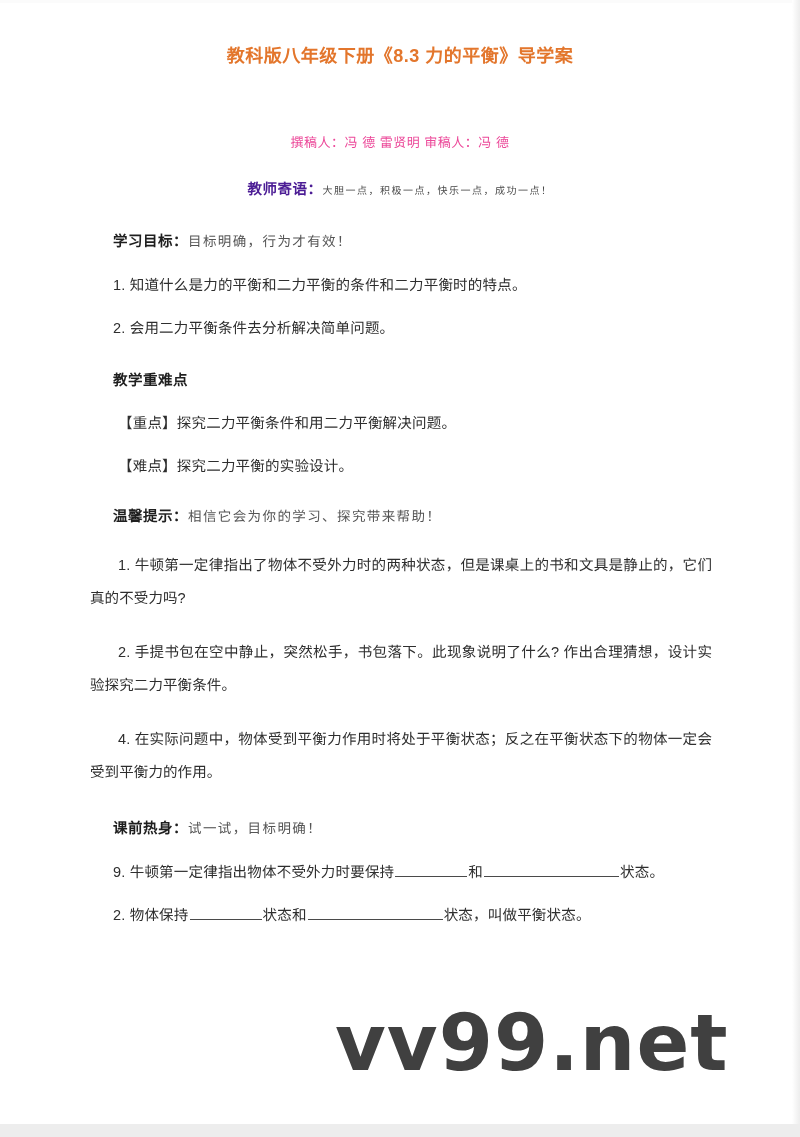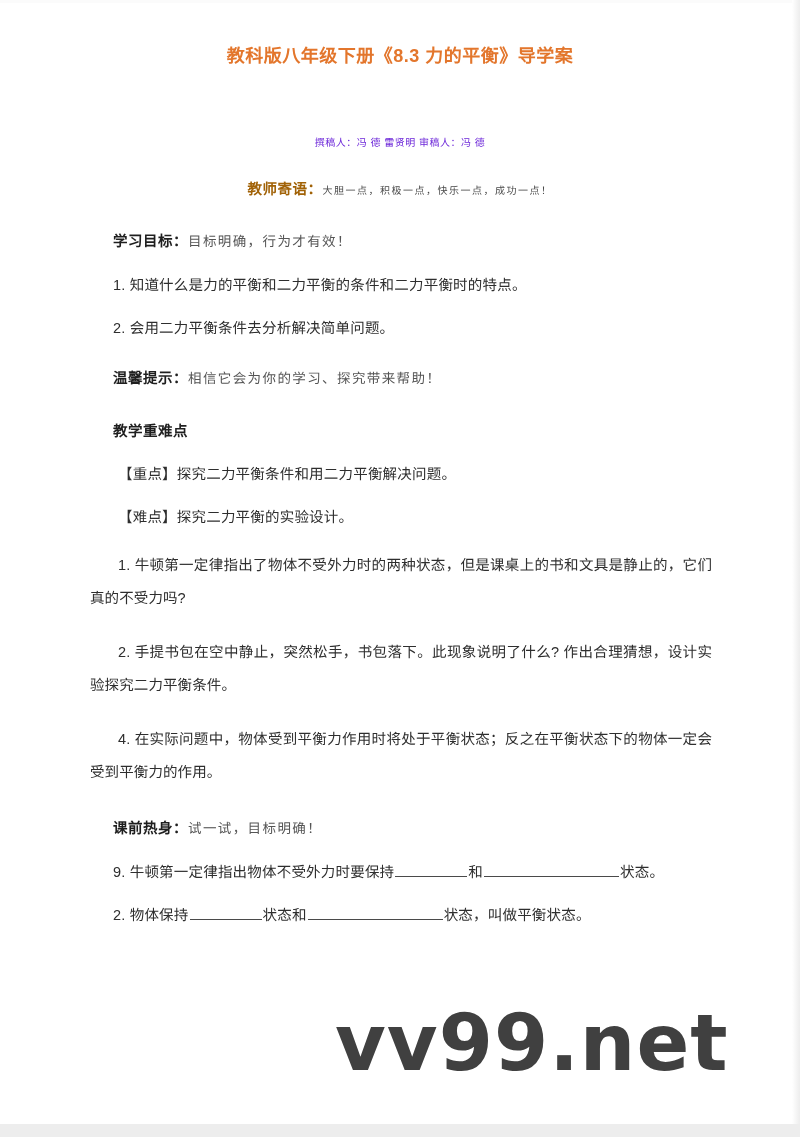--- a/index.html
+++ b/index.html
@@ -76,38 +76,38 @@
     font-weight: bold;
     letter-spacing: 0.5px;
     margin: 0;
     padding-top: 42px;
     line-height: 28px;
   }
 
   
   .byline {
     text-align: center;
-    font-size: 10px;
-    color: #6d28d9;
+    font-size: 13px;
+    color: #ec4899;
     margin-top: 62px;
     letter-spacing: 0.5px;
     line-height: 22px;
   }
 
   
   .motto {
     text-align: center;
     margin-top: 24px;
     line-height: 22px;
     white-space: nowrap;
   }
   .motto .lbl {
     font-size: 14.5px;
     font-weight: bold;
-    color: #a16207;
+    color: #4c1d95;
     letter-spacing: 0.5px;
   }
   .motto .val {
     font-family: "Liberation Serif", "DejaVu Serif", serif;
     font-size: 10px;
     color: #4a4a4a;
     letter-spacing: 1.5px;
   }
 
   
@@ -192,31 +192,31 @@
 
     <div class="block">
       <div class="head-line">
         <span class="lbl">学习目标：</span><span class="val">目标明确，行为才有效！</span>
       </div>
       <div class="para">1. 知道什么是力的平衡和二力平衡的条件和二力平衡时的特点。</div>
       <div class="para">2. 会用二力平衡条件去分析解决简单问题。</div>
     </div>
 
     <div class="block">
-      <div class="head-line">
-        <span class="lbl">温馨提示：</span><span class="val">相信它会为你的学习、探究带来帮助！</span>
-      </div>
-    </div>
-
-    <div class="block">
       <div class="section-head">教学重难点</div>
       <div class="para indent">【重点】探究二力平衡条件和用二力平衡解决问题。</div>
       <div class="para indent">【难点】探究二力平衡的实验设计。</div>
     </div>
 
+    <div class="block">
+      <div class="head-line">
+        <span class="lbl">温馨提示：</span><span class="val">相信它会为你的学习、探究带来帮助！</span>
+      </div>
+    </div>
+
     <div class="para-wide">1. 牛顿第一定律指出了物体不受外力时的两种状态，但是课桌上的书和文具是静止的，它们真的不受力吗?</div>
     <div class="para-wide">2. 手提书包在空中静止，突然松手，书包落下。此现象说明了什么? 作出合理猜想，设计实验探究二力平衡条件。</div>
     <div class="para-wide">4. 在实际问题中，物体受到平衡力作用时将处于平衡状态；反之在平衡状态下的物体一定会受到平衡力的作用。</div>
 
     <div class="block">
       <div class="head-line">
         <span class="lbl">课前热身：</span><span class="val">试一试，目标明确！</span>
       </div>
 
       <div class="para">

